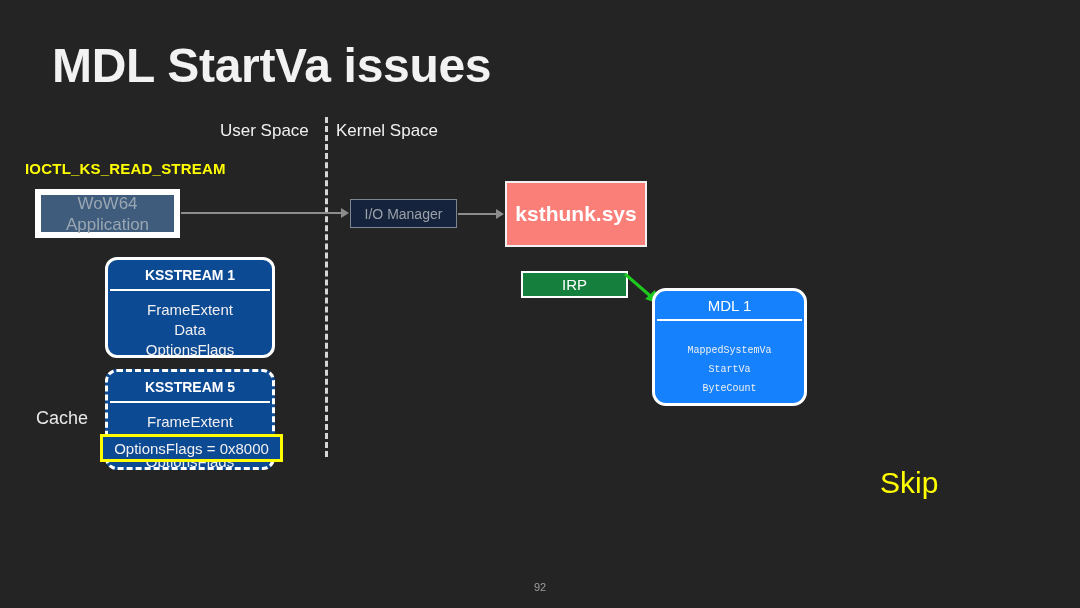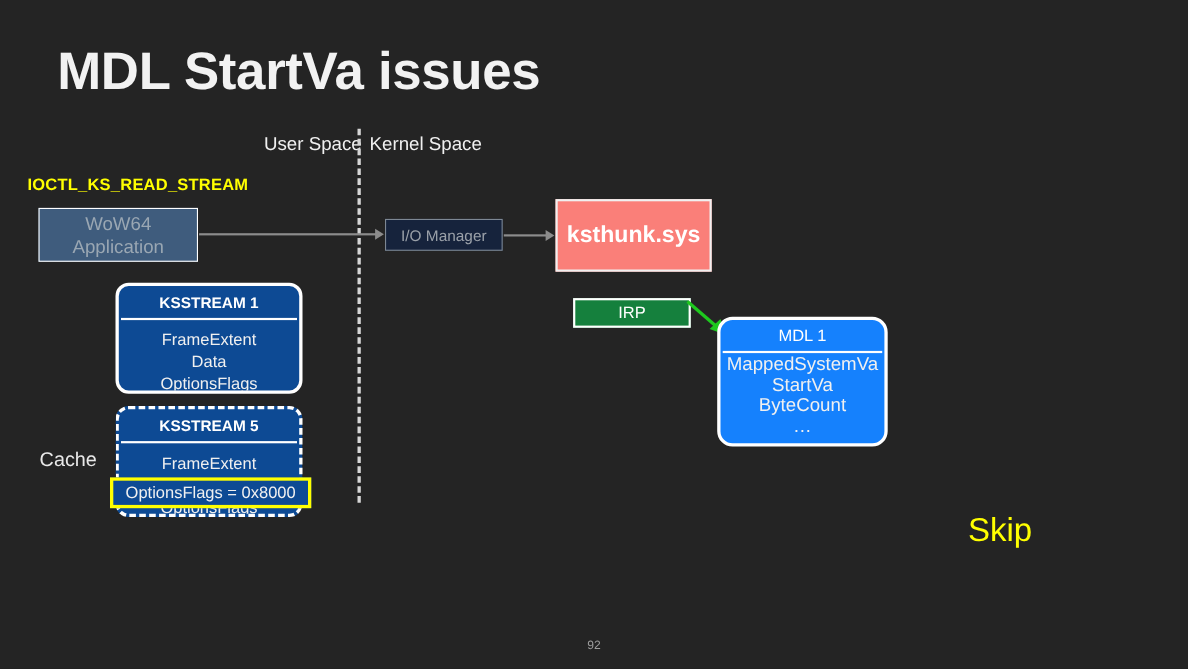--- a/index.html
+++ b/index.html
@@ -35,21 +35,21 @@
     white-space: nowrap;
   }
 
   
   .space-label {
     position: absolute;
     font-size: 17px;
     color: #f0f0f0;
     white-space: nowrap;
   }
-  #user-space-label  { left: 240px; top: 121px; }
+  #user-space-label  { left: 220px; top: 121px; }
   #kernel-space-label{ left: 336px; top: 121px; }
 
   
   #space-divider {
     position: absolute;
     left: 325px;
     top: 117px;
     width: 0px;
     height: 340px;
     border-left: 3px dashed #d6d6d6;
@@ -77,21 +77,21 @@
     box-sizing: border-box;
   }
 
   
   #wow64-box {
     left: 35px;
     top: 189px;
     width: 145px;
     height: 49px;
     background: #3f5c7d;
-    border: 1px solid #ffffff;
+    border: 6px solid #ffffff;
     color: #9aa7b3;
     font-size: 17px;
     line-height: 21px;
   }
 
   
   #io-manager-box {
     left: 350px;
     top: 199px;
     width: 107px;
@@ -227,21 +227,21 @@
     top: 288px;
     width: 155px;
     height: 118px;
     background: #1581fd;
     border: 3px solid #ffffff;
     border-radius: 14px;
     box-sizing: border-box;
     overflow: hidden;
   }
   #mdl1-box .ks-header { font-weight: normal; font-size: 15px; padding-top: 6px; padding-bottom: 5px;}
-  #mdl1-box .ks-body { padding-top: 0; font-size: 17px; line-height: 19px; }
+  #mdl1-box .ks-body { padding-top: 20px; font-size: 10px; line-height: 19px; font-family: Liberation Mono, monospace; }
 
   
   #skip-text {
     position: absolute;
     left: 880px;
     top: 466px;
     font-size: 30px;
     color: #ffff00;
   }
 

